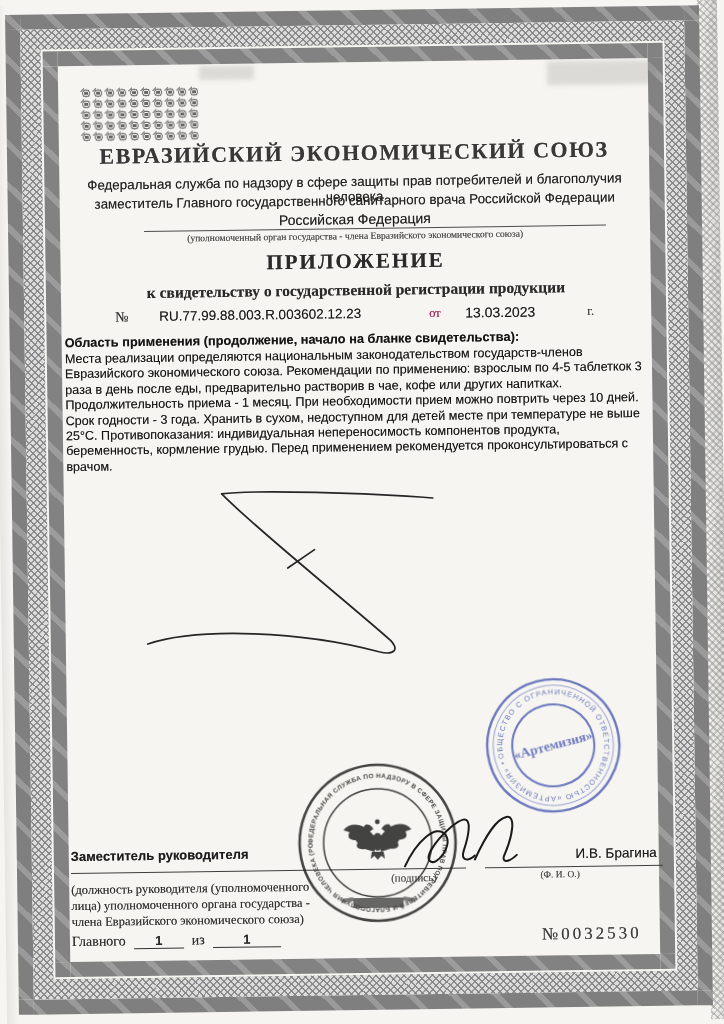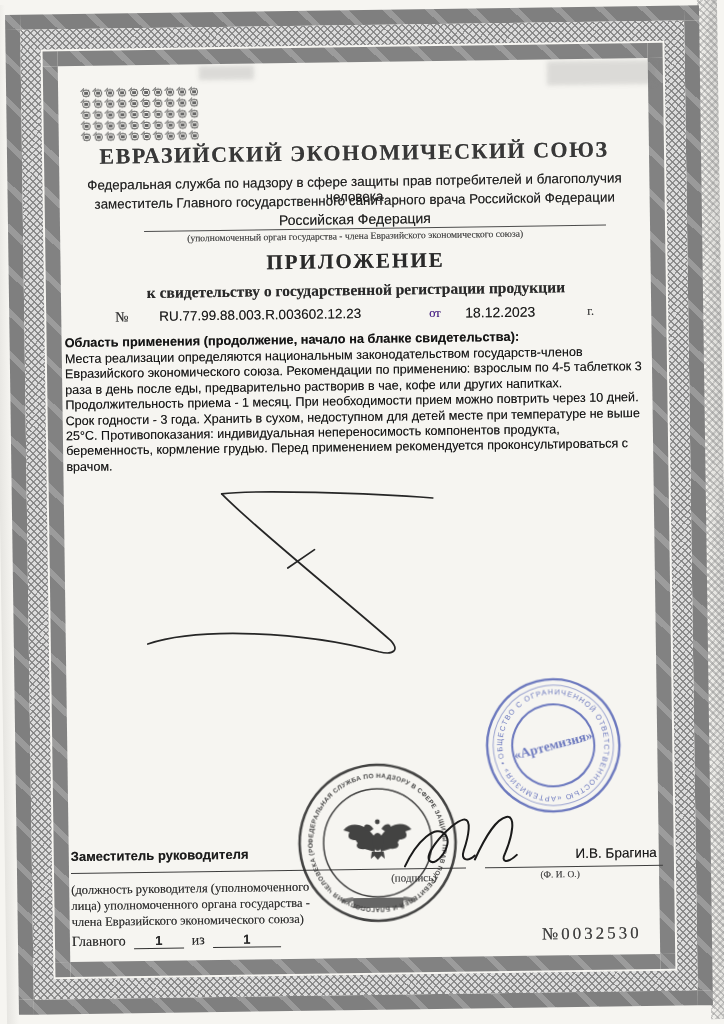--- a/index.html
+++ b/index.html
@@ -45,21 +45,21 @@
   .hline2{top:193px;font-size:13.4px;color:#222;}
   .country{top:211px;font-size:14px;color:#1e1e1e;}
   .country-rule{position:absolute;left:148px;top:228px;width:462px;border-top:1.3px solid #4c4c4c;}
   .auth-cap{top:230px;font-family:"Liberation Serif",serif;font-size:9.6px;color:#4a4a4a;}
 
   .doc-title{top:249px;font:700 21px "Liberation Serif",serif;letter-spacing:2px;color:#2a2a2a;}
   .doc-subtitle{top:281px;font:700 15.5px "Liberation Serif",serif;color:#2a2a2a;}
 
   .num-label{left:118px;top:306px;font-family:"Liberation Serif",serif;font-size:14px;color:#333;}
   .num-value{left:162px;top:306px;font-size:13.5px;color:#1a1a1a;}
-  .date-prefix{left:432px;top:307px;font-family:"Liberation Serif",serif;font-size:12.5px;color:#4c1d95;}
+  .date-prefix{left:432px;top:307px;font-family:"Liberation Serif",serif;font-size:12.5px;color:#be185d;}
   .date-value{left:468px;top:306px;font-size:14px;color:#1a1a1a;}
   .date-suffix{left:590px;top:307px;font-family:"Liberation Serif",serif;font-size:12.5px;color:#3a3a3a;}
 
   .section-heading{left:67px;top:331px;width:588px;font-weight:700;font-size:12.8px;color:#141414;}
   .body-lines{left:67px;top:348px;width:590px;font-size:12.6px;line-height:15.4px;color:#151515;}
 
   .ink{position:absolute;left:0;top:0;width:724px;height:1024px;pointer-events:none;}
 
   .pos-title{left:66px;top:845px;font-weight:700;font-size:13px;color:#1b1b1b;}
   .sig-rule{position:absolute;left:66px;top:869px;width:395px;border-top:1.3px solid #3e3e3e;}
@@ -104,21 +104,21 @@
   <div class="txt ctr country">Российская Федерация</div>
   <div class="country-rule"></div>
   <div class="txt ctr auth-cap">(уполномоченный орган государства - члена Евразийского экономического союза)</div>
 
   <div class="txt ctr doc-title">ПРИЛОЖЕНИЕ</div>
   <div class="txt ctr doc-subtitle">к свидетельству о государственной регистрации продукции</div>
 
   <div class="txt num-label">№</div>
   <div class="txt num-value">RU.77.99.88.003.R.003602.12.23</div>
   <div class="txt date-prefix">от</div>
-  <div class="txt date-value">18.12.2023</div>
+  <div class="txt date-value">13.03.2023</div>
   <div class="txt date-suffix">г.</div>
 
   <div class="txt section-heading">Область применения (продолжение, начало на бланке свидетельства):</div>
   <div class="txt body-lines">
     <div>Места реализации определяются национальным законодательством государств-членов</div>
     <div>Евразийского экономического союза. Рекомендации по применению: взрослым по 4-5 таблеткок 3</div>
     <div>раза в день после еды, предварительно растворив в чае, кофе или других напитках.</div>
     <div>Продолжительность приема - 1 месяц. При необходимости прием можно повтрить через 10 дней.</div>
     <div>Срок годности - 3 года. Хранить в сухом, недоступном для детей месте при температуре не выше</div>
     <div>25°С. Противопоказания: индивидуальная непереносимость компонентов продукта,</div>

